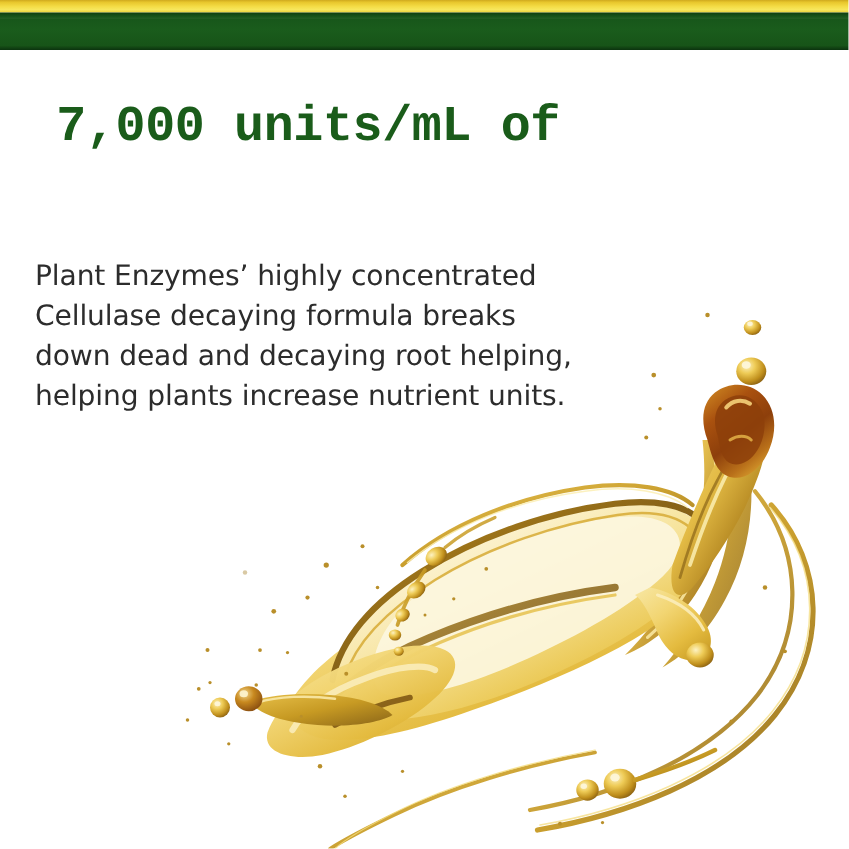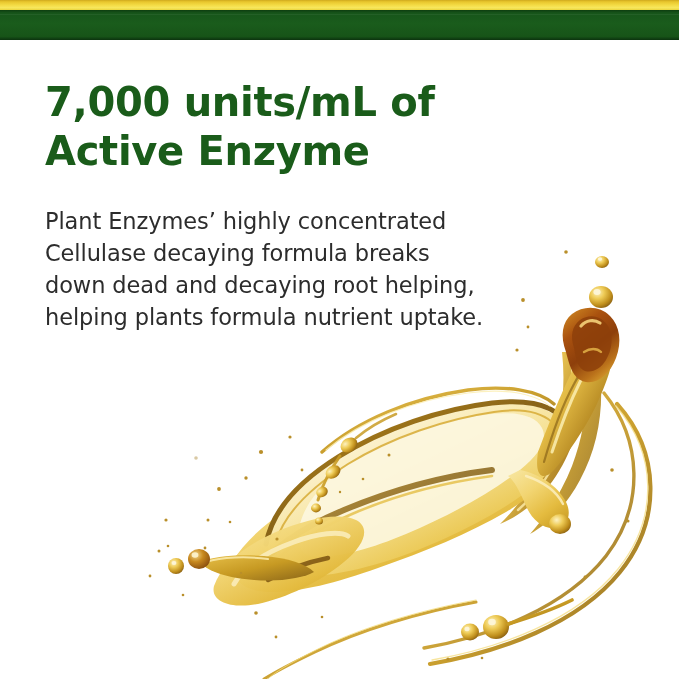--- a/index.html
+++ b/index.html
@@ -69,25 +69,25 @@
     left: 45px;
     top: 78px;
     width: 470px;
     color: #1a5c1a;
     font-family: "DejaVu Sans", "Liberation Sans", sans-serif;
     font-weight: bold;
     font-size: 40px;
     line-height: 49px;
     letter-spacing: -0.3px;
   }
-  .headline .hl-line { display: block; white-space: nowrap; }
+  .headline .hl-line { display: block; white-space: nowrap; font-family: Liberation Mono, monospace; }
 
   .bodycopy {
     position: absolute;
-    left: 45px;
+    left: 28px;
     top: 205px;
     width: 480px;
     color: #2c2c2c;
     font-family: "DejaVu Sans", "Liberation Sans", sans-serif;
     font-weight: normal;
     font-size: 22.5px;
     line-height: 32px;
     letter-spacing: -0.1px;
   }
   .bodycopy .bc-line { display: block; white-space: nowrap; }
@@ -107,28 +107,27 @@
 
 <div class="banner">
 
   <div class="top-bands">
     <div class="band-yellow"></div>
     <div class="band-green"></div>
   </div>
 
   <div class="headline">
     <span class="hl-line">7,000 units/mL of</span>
-    <span class="hl-line">Active Enzyme</span>
   </div>
 
   <div class="bodycopy">
     <span class="bc-line">Plant Enzymes’ highly concentrated</span>
     <span class="bc-line">Cellulase decaying formula breaks</span>
     <span class="bc-line">down dead and decaying root helping,</span>
-    <span class="bc-line">helping plants formula nutrient uptake.</span>
+    <span class="bc-line">helping plants increase nutrient units.</span>
   </div>
 
   <svg class="splash" viewBox="0 0 679 679" xmlns="http://www.w3.org/2000/svg">
     <defs>
       <linearGradient id="gMain" x1="0.15" y1="0.1" x2="0.85" y2="0.95">
         <stop offset="0%" stop-color="#fdf8e2"></stop>
         <stop offset="22%" stop-color="#fbf0c8"></stop>
         <stop offset="48%" stop-color="#f6e297"></stop>
         <stop offset="72%" stop-color="#eccb5b"></stop>
         <stop offset="100%" stop-color="#d9ab2c"></stop>

